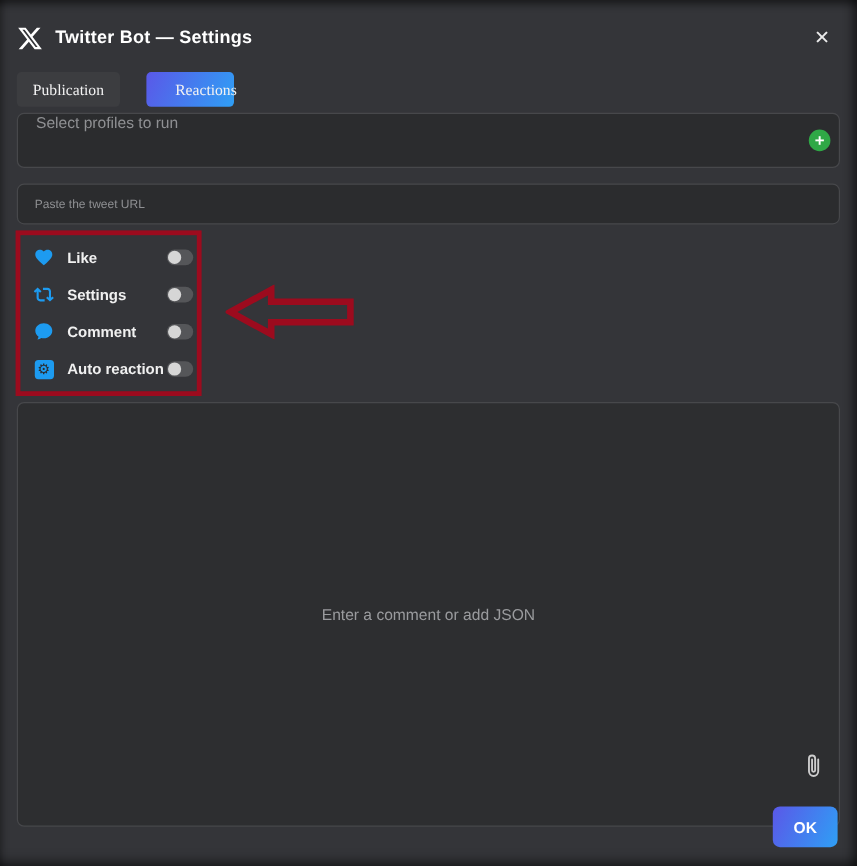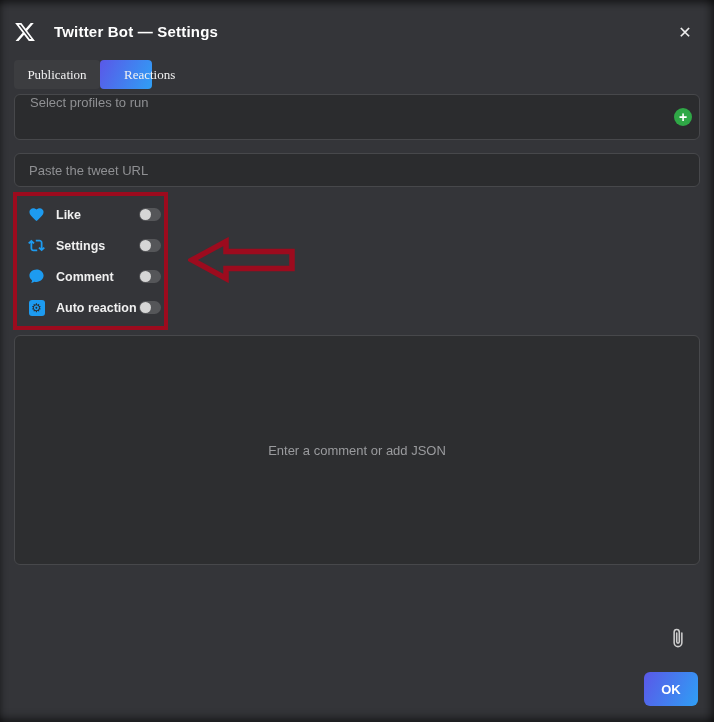--- a/index.html
+++ b/index.html
@@ -18,50 +18,50 @@
   .window{
     position:relative;width:714px;height:722px;background:var(--bg);
     box-shadow:
       inset 0 8px 6px -4px rgba(0,0,0,.45),
       inset -10px 0 8px -6px rgba(0,0,0,.45),
       inset 0 -11px 9px -7px rgba(0,0,0,.5),
       inset 7px 0 6px -5px rgba(0,0,0,.3);
   }
   
   .x-logo{position:absolute;left:14px;top:21px;width:22px;height:22px;color:#fff;}
-  .title{position:absolute;left:54px;top:23px;font-size:15px;font-weight:bold;color:#fff;letter-spacing:.2px;}
+  .title{position:absolute;left:46px;top:23px;font-size:15px;font-weight:bold;color:#fff;letter-spacing:.2px;}
   .close-btn{position:absolute;left:672px;top:20px;width:26px;height:26px;border:none;background:transparent;color:#ececec;font-size:16px;line-height:26px;text-align:center;cursor:pointer;font-family:inherit;}
   
   .tab{position:absolute;top:60px;height:29px;border:none;border-radius:4px;font-size:13px;color:#f2f2f2;cursor:pointer;font-family:Liberation Serif, serif;}
   .tab-publication{left:14px;width:86px;background:#3c3d40;}
-  .tab-reactions{left:100px;width:52px;background:var(--grad);padding-left:24px;}
+  .tab-reactions{left:122px;width:73px;background:var(--grad);padding-left:24px;}
   
   .field{position:absolute;left:14px;width:686px;background:var(--field-bg);border:1px solid var(--field-border);border-radius:6px;}
   .profiles-field{top:94px;height:46px;display:flex;align-items:flex-start;padding:0 34px 0 15px;cursor:text;}
   .profiles-field .ph{color:var(--placeholder);font-size:13px;}
   .add-btn{position:absolute;left:674px;top:108px;width:18px;height:18px;border:none;border-radius:50%;background:#2fa846;color:#fff;font-size:14px;font-weight:bold;line-height:17px;text-align:center;cursor:pointer;padding:0;font-family:inherit;}
-  .url-input{top:153px;height:34px;color:#e8e8e8;font-size:13px;padding:0 14px;outline:none;font-family:inherit;}
+  .url-input{top:153px;height:34px;color:#e8e8e8;font-size:10px;padding:0 14px;outline:none;font-family:inherit;}
   .url-input::placeholder{color:var(--placeholder);opacity:1;}
   
   .toggle-group{
     position:absolute;left:13px;top:192px;width:155px;height:138px;
     border:4px solid var(--red);
     display:flex;flex-direction:column;justify-content:space-around;
     padding:3px 3px 3px 11px;
   }
   .toggle-row{display:flex;align-items:center;height:26px;cursor:pointer;}
   .toggle-row .ric{width:17px;height:17px;flex:0 0 17px;display:flex;align-items:center;justify-content:center;color:var(--blue);}
   .toggle-row .lbl{margin-left:11px;font-size:12.5px;font-weight:600;color:var(--text);white-space:nowrap;}
   .switch{margin-left:auto;width:22px;height:13px;border-radius:7px;background:#555659;position:relative;flex:0 0 22px;}
   .switch .knob{position:absolute;left:1px;top:1px;width:11px;height:11px;border-radius:50%;background:#d6d6d6;}
   .gear-chip{width:16px;height:16px;background:var(--blue);border-radius:3px;color:#2b2c2e;font-size:12px;line-height:16px;text-align:center;}
   
   .arrow-annotation{position:absolute;left:188px;top:237px;width:108px;height:46px;}
   
-  .comment-area{top:335px;height:230px;display:flex;align-items:center;justify-content:center;background:#2d2e30;cursor:text;}
+  .comment-area{top:335px;height:354px;display:flex;align-items:center;justify-content:center;background:#2d2e30;cursor:text;}
   .comment-area .ph{color:#9a9b9e;font-size:13px;}
   .attach-btn{position:absolute;left:666px;top:626px;width:24px;height:26px;background:transparent;border:none;color:#cdcdcd;cursor:pointer;padding:0;}
   
   .btn{position:absolute;top:672px;height:34px;border:none;border-radius:6px;background:var(--grad);color:#fff;font-size:13px;font-weight:bold;cursor:pointer;font-family:inherit;}
   .btn-cancel{left:559px;width:70px;}
   .btn-ok{left:644px;width:54px;}
 </style>
 </head>
 <body>
 

